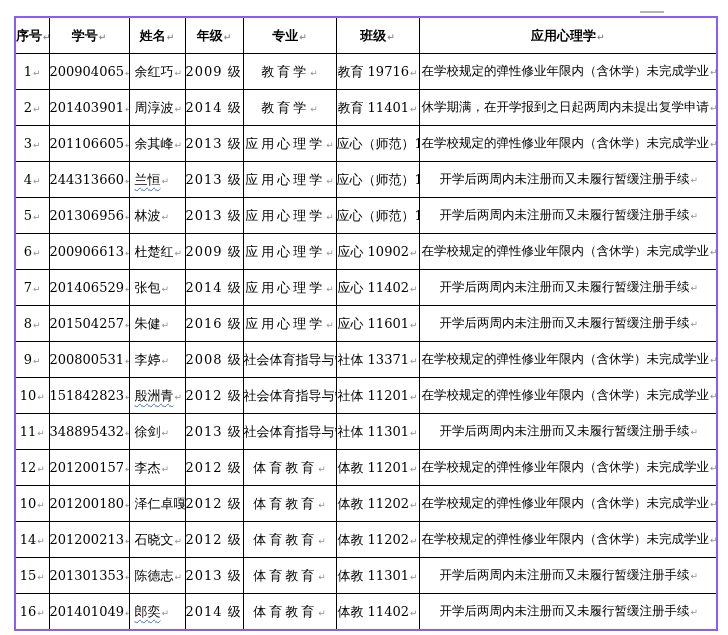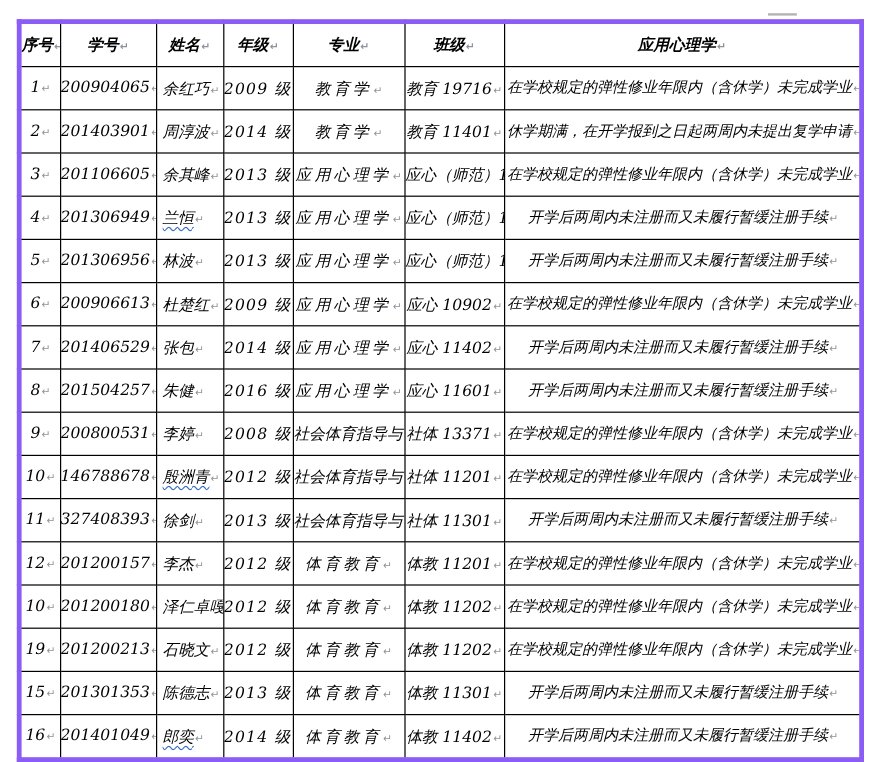--- a/index.html
+++ b/index.html
@@ -9,22 +9,21 @@
     font-family:"DejaVu Serif","Liberation Serif",serif;
   }
   .top-dash{
     position:absolute;left:640px;top:11px;width:24px;height:2px;
     background:#b3b3b3;
   }
   table.doc-table{
     position:absolute;left:14px;top:16px;
     border-collapse:collapse;table-layout:fixed;
     width:702px;
-    border:4px solid #8b5cf6;
-    font-style:italic;
+    border:2px solid #8b5cf6;
   }
   .doc-table th,.doc-table td{
     border:1px solid #000;
     height:35px;
     padding:0;
     overflow:hidden;
     white-space:nowrap;
     text-align:center;
     vertical-align:middle;
     font-size:13px;
@@ -99,21 +98,21 @@
         <td class="col-no"><span>3</span><span class="m">↵</span></td>
         <td class="col-id"><span>201106605</span><span class="m">↵</span></td>
         <td class="col-name"><span>余其峰</span><span class="m">↵</span></td>
         <td class="col-grade"><span>2013 级</span><span class="m">↵</span></td>
         <td class="col-major"><span>应用心理学</span><span class="m">↵</span></td>
         <td class="col-class small"><span>应心（师范）11301</span></td>
         <td class="col-reason"><span>在学校规定的弹性修业年限内（含休学）未完成学业</span><span class="m">↵</span></td>
       </tr>
       <tr>
         <td class="col-no"><span>4</span><span class="m">↵</span></td>
-        <td class="col-id"><span>201306949</span><span class="m">↵</span></td>
+        <td class="col-id"><span>244313660</span><span class="m">↵</span></td>
         <td class="col-name"><span class="wavy">兰恒</span><span class="m">↵</span></td>
         <td class="col-grade"><span>2013 级</span><span class="m">↵</span></td>
         <td class="col-major"><span>应用心理学</span><span class="m">↵</span></td>
         <td class="col-class small"><span>应心（师范）11301</span></td>
         <td class="col-reason"><span>开学后两周内未注册而又未履行暂缓注册手续</span><span class="m">↵</span></td>
       </tr>
       <tr>
         <td class="col-no"><span>5</span><span class="m">↵</span></td>
         <td class="col-id"><span>201306956</span><span class="m">↵</span></td>
         <td class="col-name"><span>林波</span><span class="m">↵</span></td>
@@ -153,30 +152,30 @@
         <td class="col-no"><span>9</span><span class="m">↵</span></td>
         <td class="col-id"><span>200800531</span><span class="m">↵</span></td>
         <td class="col-name"><span>李婷</span><span class="m">↵</span></td>
         <td class="col-grade"><span>2008 级</span><span class="m">↵</span></td>
         <td class="col-major small"><span>社会体育指导与管理</span></td>
         <td class="col-class"><span>社体 13371</span><span class="m">↵</span></td>
         <td class="col-reason"><span>在学校规定的弹性修业年限内（含休学）未完成学业</span><span class="m">↵</span></td>
       </tr>
       <tr>
         <td class="col-no"><span>10</span><span class="m">↵</span></td>
-        <td class="col-id"><span>146788678</span><span class="m">↵</span></td>
+        <td class="col-id"><span>151842823</span><span class="m">↵</span></td>
         <td class="col-name"><span class="wavy">殷洲青</span><span class="m">↵</span></td>
         <td class="col-grade"><span>2012 级</span><span class="m">↵</span></td>
         <td class="col-major small"><span>社会体育指导与管理</span></td>
         <td class="col-class"><span>社体 11201</span><span class="m">↵</span></td>
         <td class="col-reason"><span>在学校规定的弹性修业年限内（含休学）未完成学业</span><span class="m">↵</span></td>
       </tr>
       <tr>
         <td class="col-no"><span>11</span><span class="m">↵</span></td>
-        <td class="col-id"><span>327408393</span><span class="m">↵</span></td>
+        <td class="col-id"><span>348895432</span><span class="m">↵</span></td>
         <td class="col-name"><span>徐剑</span><span class="m">↵</span></td>
         <td class="col-grade"><span>2013 级</span><span class="m">↵</span></td>
         <td class="col-major small"><span>社会体育指导与管理</span></td>
         <td class="col-class"><span>社体 11301</span><span class="m">↵</span></td>
         <td class="col-reason"><span>开学后两周内未注册而又未履行暂缓注册手续</span><span class="m">↵</span></td>
       </tr>
       <tr>
         <td class="col-no"><span>12</span><span class="m">↵</span></td>
         <td class="col-id"><span>201200157</span><span class="m">↵</span></td>
         <td class="col-name"><span>李杰</span><span class="m">↵</span></td>
@@ -188,21 +187,21 @@
       <tr>
         <td class="col-no"><span>10</span><span class="m">↵</span></td>
         <td class="col-id"><span>201200180</span><span class="m">↵</span></td>
         <td class="col-name"><span>泽仁卓嘎</span></td>
         <td class="col-grade"><span>2012 级</span><span class="m">↵</span></td>
         <td class="col-major"><span>体育教育</span><span class="m">↵</span></td>
         <td class="col-class"><span>体教 11202</span><span class="m">↵</span></td>
         <td class="col-reason"><span>在学校规定的弹性修业年限内（含休学）未完成学业</span><span class="m">↵</span></td>
       </tr>
       <tr>
-        <td class="col-no"><span>19</span><span class="m">↵</span></td>
+        <td class="col-no"><span>14</span><span class="m">↵</span></td>
         <td class="col-id"><span>201200213</span><span class="m">↵</span></td>
         <td class="col-name"><span>石晓文</span><span class="m">↵</span></td>
         <td class="col-grade"><span>2012 级</span><span class="m">↵</span></td>
         <td class="col-major"><span>体育教育</span><span class="m">↵</span></td>
         <td class="col-class"><span>体教 11202</span><span class="m">↵</span></td>
         <td class="col-reason"><span>在学校规定的弹性修业年限内（含休学）未完成学业</span><span class="m">↵</span></td>
       </tr>
       <tr>
         <td class="col-no"><span>15</span><span class="m">↵</span></td>
         <td class="col-id"><span>201301353</span><span class="m">↵</span></td>

